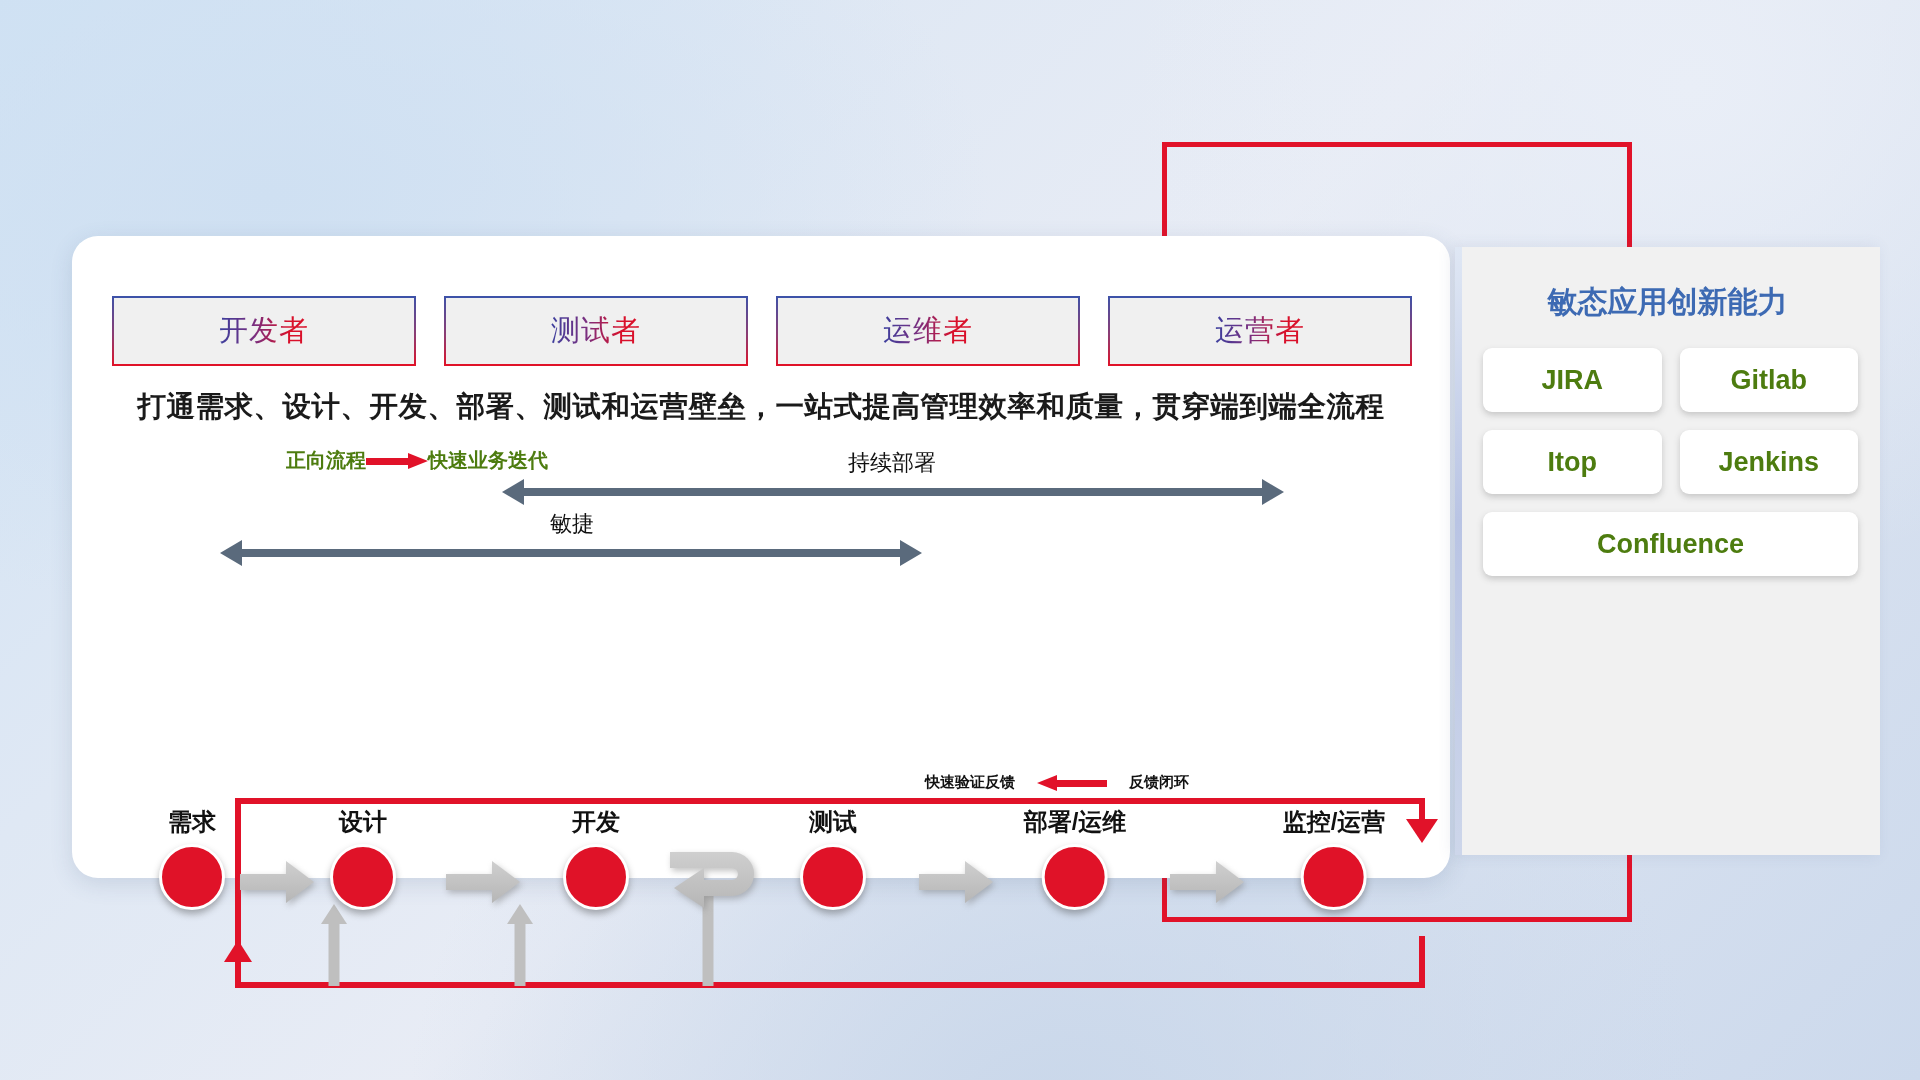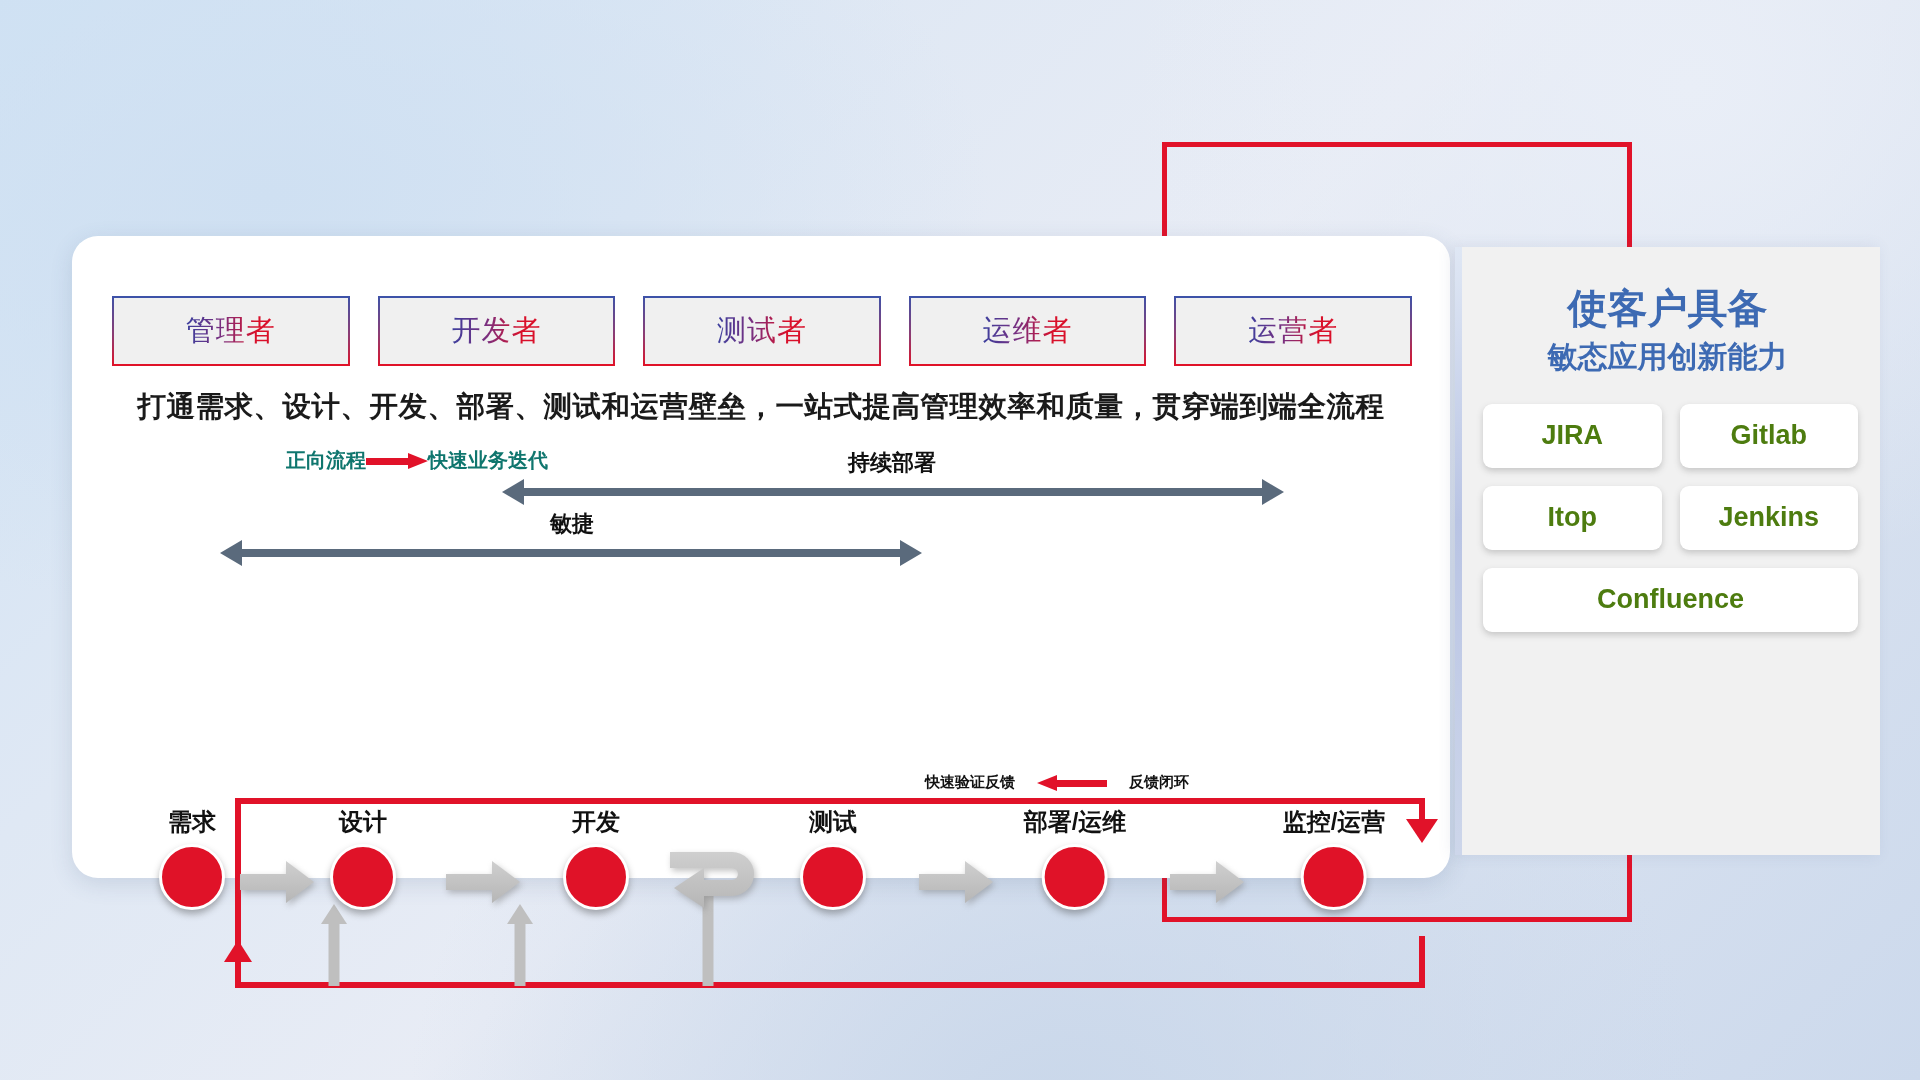--- a/index.html
+++ b/index.html
@@ -91,21 +91,21 @@
     font-weight: bold;
     color: #1a1a1a;
     letter-spacing: 0.5px;
   }
 
   
   .legend-forward {
     position: absolute;
     left: 214px; top: 211px;
     display: flex; align-items: center; 
-    font-size: 20px; font-weight: bold; color: #0f766e;
+    font-size: 20px; font-weight: bold; color: #4d7c0f;
   }
   .legend-back {
     position: absolute;
     left: 853px; top: 537px;
     display: flex; align-items: center; gap: 22px;
     font-size: 15px; font-weight: bold; color: #111;
   }
   .arrow-red-right { width: 62px; height: 14px; position: relative; }
   .arrow-red-right .shaft {
     position: absolute; left: 0; top: 4px; width: 44px; height: 7px; background: #e11229;
@@ -145,21 +145,21 @@
     position: absolute; right: 0; top: 0;
     width: 0; height: 0;
     border-top: 13px solid transparent;
     border-bottom: 13px solid transparent;
     border-left: 22px solid #5a6a7c;
   }
   .span-label {
     position: absolute;
     text-align: center;
     font-size: 22px;
-    font-weight: bold;
+    font-weight: normal;
     color: #111;
   }
 
   
   .pipe-loop-top {
     position: absolute; left: 163px; top: 562px;
     width: 1190px; height: 6px; background: #e11229; z-index: 4;
   }
   .pipe-loop-left {
     position: absolute; left: 163px; top: 562px;
@@ -296,23 +296,20 @@
   .tool-chip.full { width: 100%; }
 </style>
 </head>
 <body>
 
 <div class="red-loop"></div>
 
 <div class="main-card">
 
   <div class="roles">
-    <div class="role-box">
-      <span class="role-label">管理者</span>
-    </div>
     <div class="role-box">
       <span class="role-label">开发者</span>
     </div>
     <div class="role-box">
       <span class="role-label">测试者</span>
     </div>
     <div class="role-box">
       <span class="role-label">运维者</span>
     </div>
     <div class="role-box">
@@ -431,21 +428,20 @@
       <span class="shaft"></span>
         <span class="head"></span>
     </span>
     <span>反馈闭环</span>
   </div>
 
 </div>
 
 <div class="side-panel">
   <div class="panel-heading">
-    <span class="l1">使客户具备</span>
     <span class="l2">敏态应用创新能力</span>
   </div>
   <div class="tool-grid">
     <div class="tool-chip half">JIRA</div>
     <div class="tool-chip half">Gitlab</div>
     <div class="tool-chip half">Itop</div>
     <div class="tool-chip half">Jenkins</div>
     <div class="tool-chip full">Confluence</div>
   </div>
 </div>

